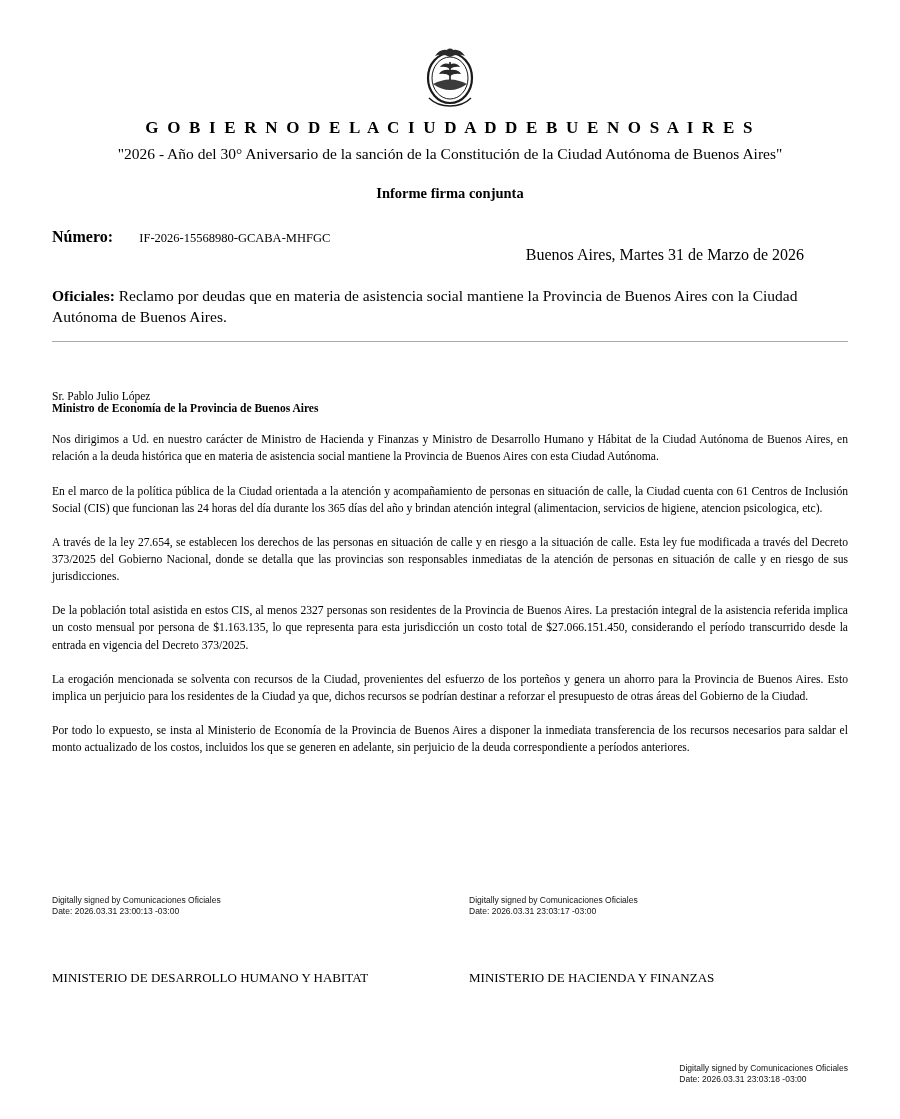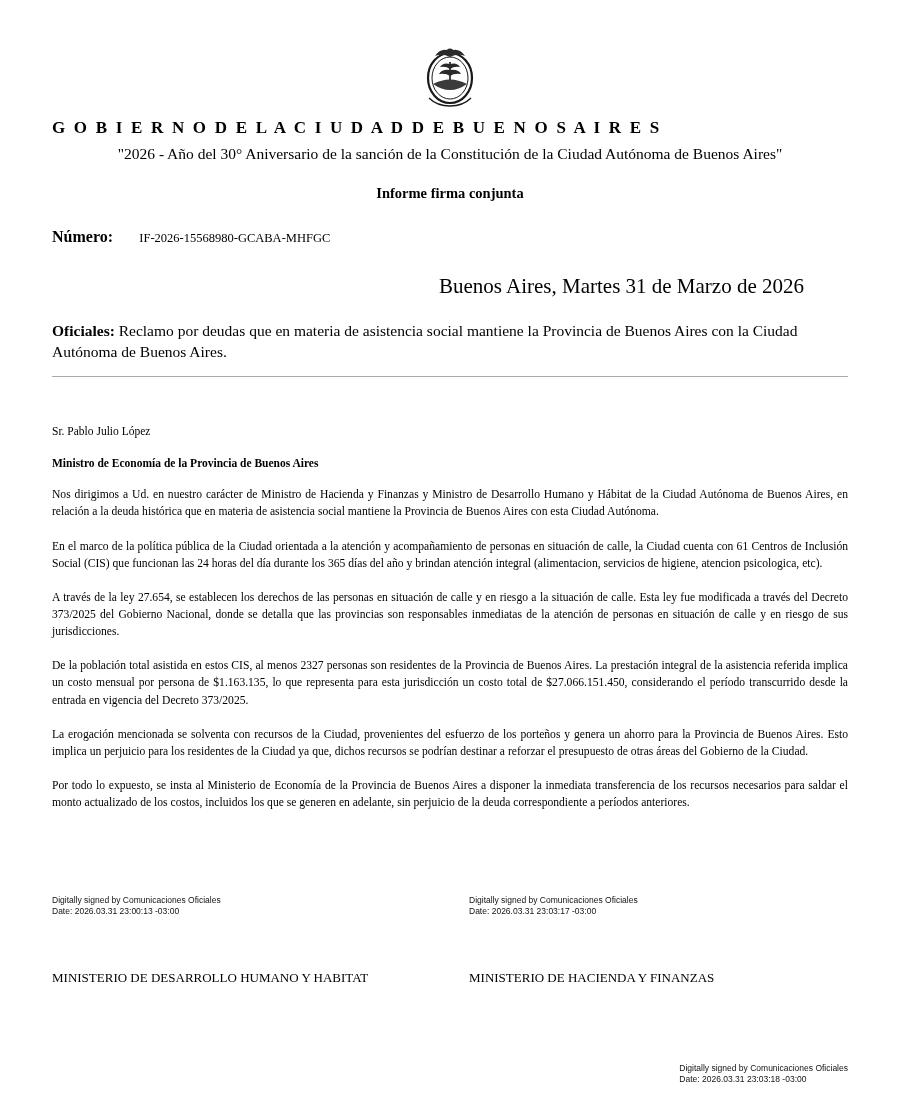--- a/index.html
+++ b/index.html
@@ -29,20 +29,21 @@
     display: flex;
     justify-content: center;
   }
   .crest {
     width: 62px;
     height: 68px;
   }
 
   
   .gov-title {
+    text-align: center;
     font-weight: bold;
     font-size: 17px;
     letter-spacing: 2.2px;
     margin-top: 10px;
     font-family: "Liberation Serif", serif;
   }
   .year-motto {
     text-align: center;
     font-size: 15.5px;
     margin-top: 7px;
@@ -63,22 +64,22 @@
   .meta-number .lbl {
     font-weight: bold;
     font-size: 16px;
   }
   .meta-number .val {
     font-size: 12.5px;
     margin-left: 23px;
   }
   .place-date {
     text-align: right;
-    font-size: 21px;
-    margin-top: 28px;
+    font-size: 16px;
+    margin-top: 0;
     padding-right: 44px;
   }
   .reference {
     margin-top: 22px;
     font-size: 15.5px;
     line-height: 1.33;
   }
   .reference .lbl {
     font-weight: bold;
   }
@@ -89,21 +90,20 @@
     height: 0;
   }
 
   
   .addressee {
     margin-top: 48px;
     font-weight: normal;
     font-size: 11.5px;
   }
   .addressee-title {
-    margin-top: 20px;
     font-weight: bold;
     font-size: 11.5px;
   }
   .para {
     margin-top: 17px;
     font-size: 11.6px;
     line-height: 1.48;
     text-align: justify;
   }
 

